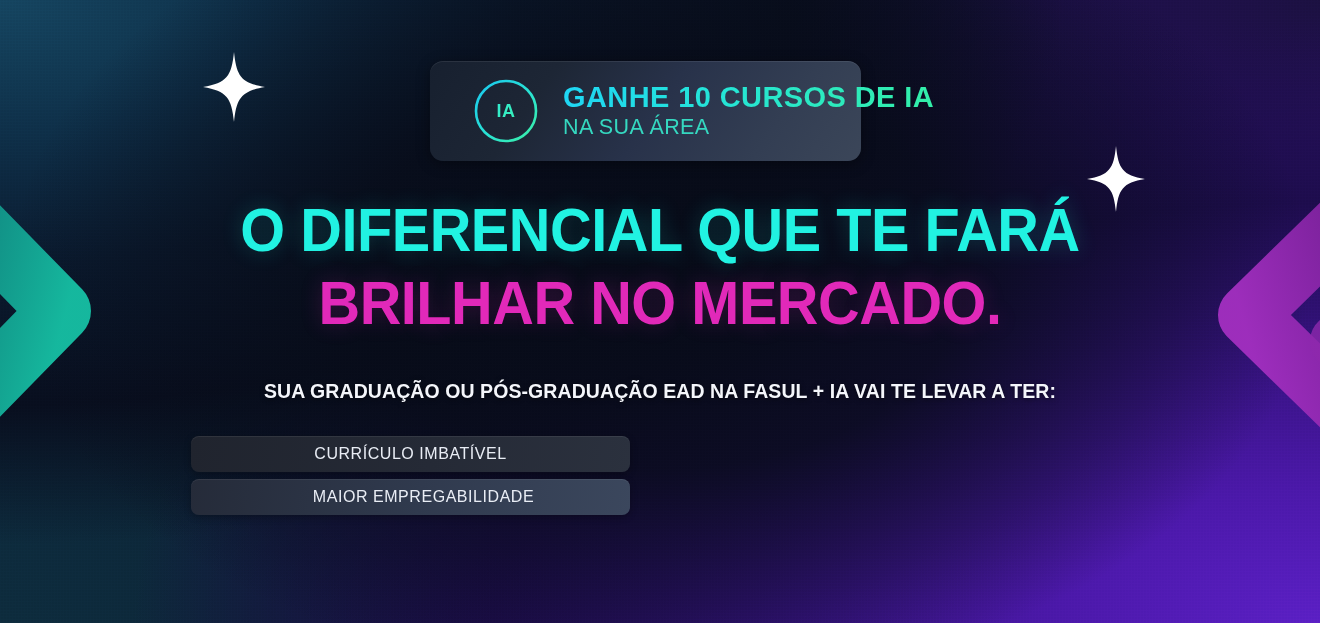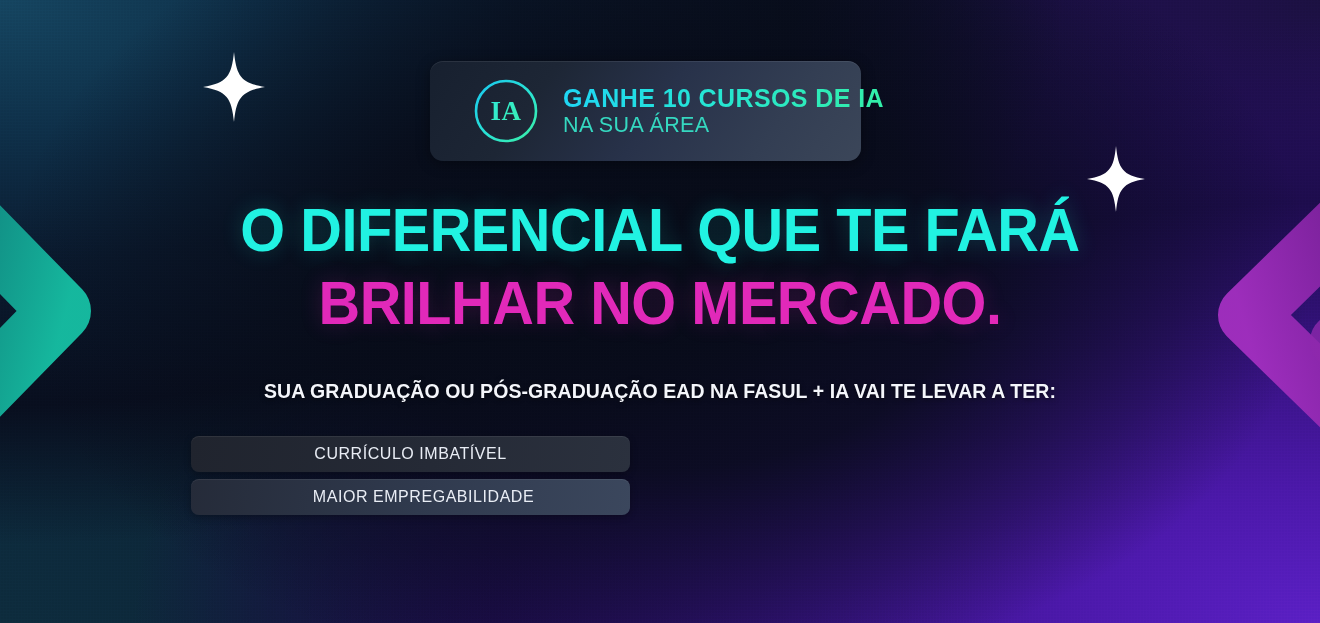--- a/index.html
+++ b/index.html
@@ -59,28 +59,28 @@
     background:linear-gradient(125deg,#17202f 0%,#1d2635 26%,#28324a 52%,#333e53 78%,#3b4659 100%);
     box-shadow:inset 0 1px 0 rgba(255,255,255,.08), 0 3px 14px rgba(0,0,0,.35);
     display:flex;align-items:center;
   }
   .badge-ring{
     margin-left:43px;width:66px;height:66px;flex:none;position:relative;
   }
   .badge-ring svg{display:block;}
   .badge-ring .ia{
     position:absolute;inset:0;display:flex;align-items:center;justify-content:center;
-    font-size:27px;font-weight:bold;letter-spacing:.5px;
+    font-size:18px;font-weight:bold;letter-spacing:.5px;
     background:linear-gradient(135deg,#2ae6f0 0%,#36eec0 55%,#3df0a6 100%);
     -webkit-background-clip:text;background-clip:text;color:transparent;
-    font-family:Liberation Serif, serif;
+    font-family:Liberation Sans, sans-serif;
   }
   .badge-text{margin-left:24px;}
   .badge-line1{
-    font-size:25px;font-weight:bold;letter-spacing:.4px;line-height:1.12;
+    font-size:29px;font-weight:bold;letter-spacing:.4px;line-height:1.12;
     background:linear-gradient(95deg,#1fd6f5 0%,#24e4d8 40%,#33efa8 100%);
     -webkit-background-clip:text;background-clip:text;color:transparent;
     white-space:nowrap;
   }
   .badge-line2{
     font-size:21.5px;font-weight:400;letter-spacing:.4px;line-height:1.2;
     color:#35d8c0;white-space:nowrap;margin-top:1px;
   }
 
   .headline{

